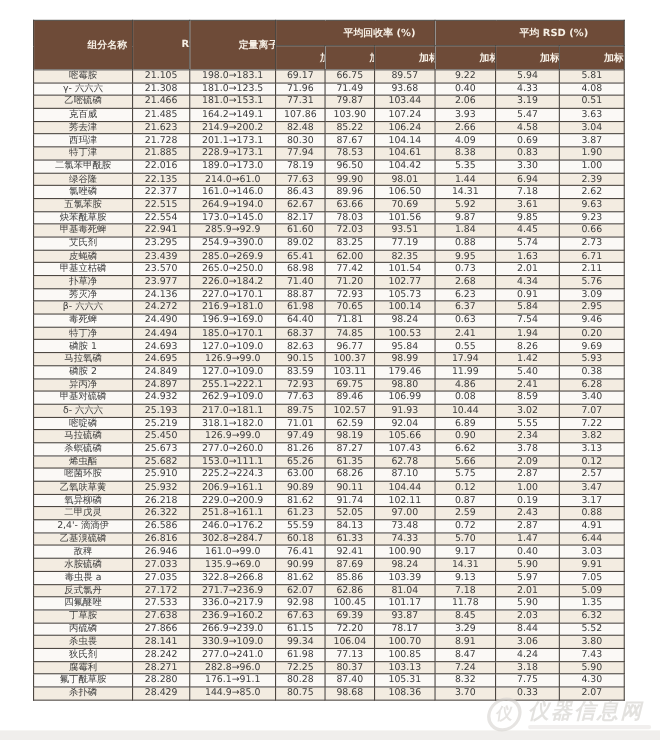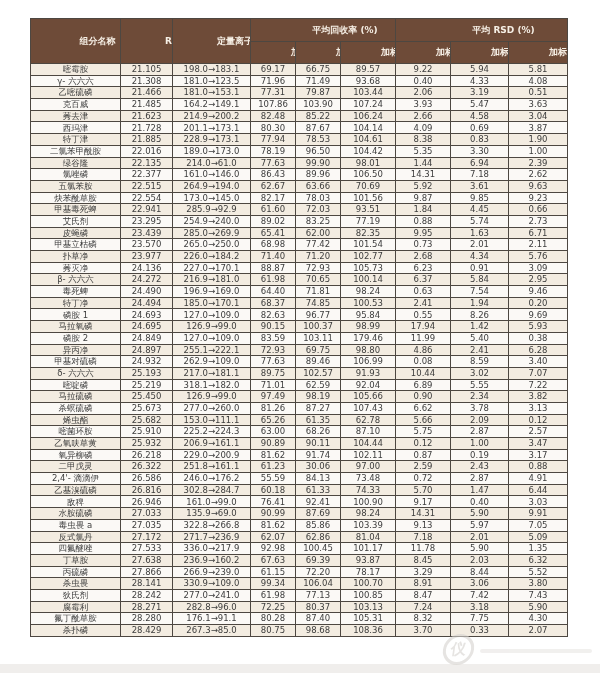--- a/index.html
+++ b/index.html
@@ -223,21 +223,21 @@
         <td>61.60</td>
         <td>72.03</td>
         <td>93.51</td>
         <td>1.84</td>
         <td>4.45</td>
         <td>0.66</td>
       </tr>
       <tr>
         <td>艾氏剂</td>
         <td>23.295</td>
-        <td>254.9→240.0</td>
+        <td>254.9→390.0</td>
         <td>89.02</td>
         <td>83.25</td>
         <td>77.19</td>
         <td>0.88</td>
         <td>5.74</td>
         <td>2.73</td>
       </tr>
       <tr>
         <td>皮蝇磷</td>
         <td>23.439</td>
@@ -456,21 +456,21 @@
         <td>102.11</td>
         <td>0.87</td>
         <td>0.19</td>
         <td>3.17</td>
       </tr>
       <tr>
         <td>二甲戊灵</td>
         <td>26.322</td>
         <td>251.8→161.1</td>
         <td>61.23</td>
-        <td>30.06</td>
+        <td>52.05</td>
         <td>97.00</td>
         <td>2.59</td>
         <td>2.43</td>
         <td>0.88</td>
       </tr>
       <tr>
         <td>2,4'- 滴滴伊</td>
         <td>26.586</td>
         <td>246.0→176.2</td>
         <td>55.59</td>
@@ -580,21 +580,21 @@
         <td>3.80</td>
       </tr>
       <tr>
         <td>狄氏剂</td>
         <td>28.242</td>
         <td>277.0→241.0</td>
         <td>61.98</td>
         <td>77.13</td>
         <td>100.85</td>
         <td>8.47</td>
-        <td>7.42</td>
+        <td>4.24</td>
         <td>7.43</td>
       </tr>
       <tr>
         <td>腐霉利</td>
         <td>28.271</td>
         <td>282.8→96.0</td>
         <td>72.25</td>
         <td>80.37</td>
         <td>103.13</td>
         <td>7.24</td>
@@ -608,31 +608,32 @@
         <td>80.28</td>
         <td>87.40</td>
         <td>105.31</td>
         <td>8.32</td>
         <td>7.75</td>
         <td>4.30</td>
       </tr>
       <tr>
         <td>杀扑磷</td>
         <td>28.429</td>
-        <td>267.3→85.0</td>
+        <td>144.9→85.0</td>
         <td>80.75</td>
         <td>98.68</td>
         <td>108.36</td>
         <td>3.70</td>
         <td>0.33</td>
         <td>2.07</td>
       </tr>
     </tbody>
 </table>
 
 <div class="watermark">
   <span class="wm-logo">仪</span>
   <span class="wm-main">
+    <span class="wm-text">仪器信息网</span>
     <span class="wm-subline"></span>
   </span>
 </div>
 
 <div class="bottom-strip"></div>
 
 </body></html>

